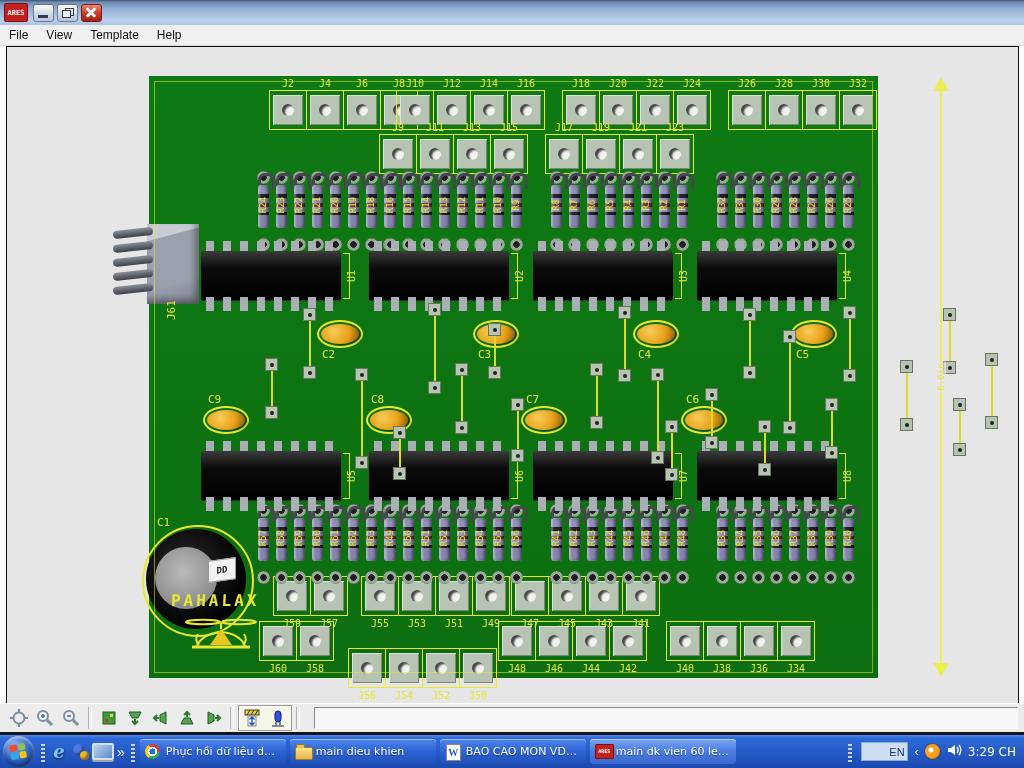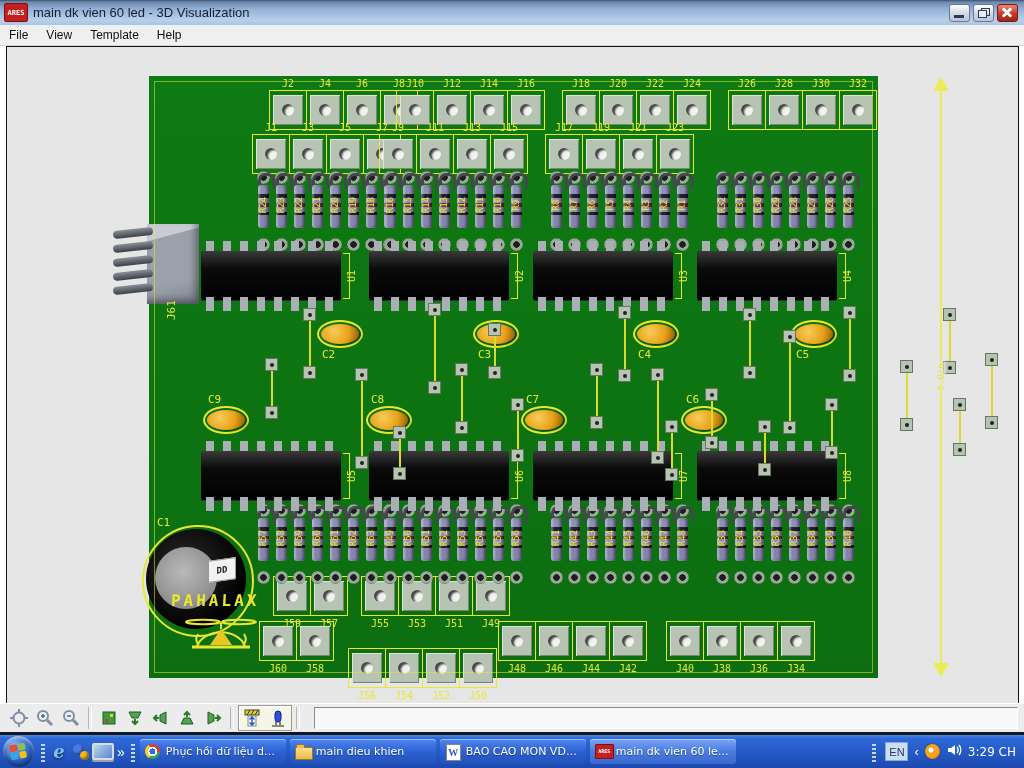--- a/index.html
+++ b/index.html
@@ -165,34 +165,33 @@
       conic-gradient(from -30deg,#e33b2e 0 120deg,#2fa84f 120deg 240deg,#fdd20a 240deg 360deg);}
   .folder{width:16px;height:11px;margin-top:3px;background:linear-gradient(180deg,#ffe08a,#e8b84a);
     border:1px solid #a07818;border-radius:1px;position:relative;}
   .folder::before{content:'';position:absolute;left:0;top:-4px;width:7px;height:3px;background:#e8c055;border:1px solid #a07818;border-bottom:none;border-radius:2px 2px 0 0;}
   .wordico{width:13px;height:15px;background:#fff;border:1px solid #888;margin-left:1px;
     display:flex;align-items:center;justify-content:center;font:bold 10px "Liberation Serif",serif;color:#2a5ccc;}
   .aresico{width:17px;height:13px;background:#c42020;border:1px solid #7a0f0f;border-radius:1px;
     display:flex;align-items:center;justify-content:center;font:bold 5px "DejaVu Sans Mono",monospace;color:#fff;}
   .tray{margin-left:auto;display:flex;align-items:center;gap:6px;padding-right:8px;}
   .enbadge{width:21px;height:17px;background:#cddef2;color:#1a3a6a;border:1px solid #8aaad0;
-    font:11px "Liberation Sans",sans-serif;display:flex;align-items:center;justify-content:center;}
+    font:11px "Liberation Sans",sans-serif;display:flex;align-items:center;justify-content:center;padding-left:24px;}
   .traychev{color:#fff;font-size:13px;}
   .unikey{width:15px;height:15px;border-radius:50%;
     background:radial-gradient(circle at 40% 40%,#fff 0 2px,#f6a21c 3px 55%,#c85a10 90%);box-shadow:0 0 2px rgba(0,0,0,.5);}
   .clock{font-size:12px;color:#fff;font-family:"DejaVu Sans",sans-serif;}
 </style>
 </head>
 <body>
 
 <div class="app">
 
   <div class="titlebar">
     <div class="appicon">ARES</div>
-    <div class="wtitle">main dk vien 60 led - 3D Visualization</div>
     <div class="winbtns">
       <div class="wbtn min"></div>
       <div class="wbtn restore"></div>
       <div class="wbtn close"></div>
     </div>
   </div>
 
   <div class="menubar" id="menubar">
       <div class="menu-item">File</div>
       <div class="menu-item">View</div>
@@ -330,46 +329,20 @@
               <div class="jhole"></div>
             </div>
           </div>
           <div class="jcell">
             <div class="jlabel">J32</div>
             <div class="jpad">
               <div class="jhole"></div>
             </div>
           </div>
         </div>
-        <div class="jgroup" style="left: 103px; top: 58px;">
-          <div class="jcell">
-            <div class="jlabel">J1</div>
-            <div class="jpad">
-              <div class="jhole"></div>
-            </div>
-          </div>
-          <div class="jcell">
-            <div class="jlabel">J3</div>
-            <div class="jpad">
-              <div class="jhole"></div>
-            </div>
-          </div>
-          <div class="jcell">
-            <div class="jlabel">J5</div>
-            <div class="jpad">
-              <div class="jhole"></div>
-            </div>
-          </div>
-          <div class="jcell">
-            <div class="jlabel">J7</div>
-            <div class="jpad">
-              <div class="jhole"></div>
-            </div>
-          </div>
-        </div>
         <div class="jgroup" style="left: 230px; top: 58px;">
           <div class="jcell">
             <div class="jlabel">J9</div>
             <div class="jpad">
               <div class="jhole"></div>
             </div>
           </div>
           <div class="jcell">
             <div class="jlabel">J11</div>
             <div class="jpad">
@@ -443,20 +416,46 @@
             </div>
           </div>
           <div class="jcell">
             <div class="jlabel below">J51</div>
             <div class="jpad">
               <div class="jhole"></div>
             </div>
           </div>
           <div class="jcell">
             <div class="jlabel below">J49</div>
+            <div class="jpad">
+              <div class="jhole"></div>
+            </div>
+          </div>
+        </div>
+        <div class="jgroup" style="left: 362px; top: 500px;">
+          <div class="jcell">
+            <div class="jlabel below">J47</div>
+            <div class="jpad">
+              <div class="jhole"></div>
+            </div>
+          </div>
+          <div class="jcell">
+            <div class="jlabel below">J45</div>
+            <div class="jpad">
+              <div class="jhole"></div>
+            </div>
+          </div>
+          <div class="jcell">
+            <div class="jlabel below">J43</div>
+            <div class="jpad">
+              <div class="jhole"></div>
+            </div>
+          </div>
+          <div class="jcell">
+            <div class="jlabel below">J41</div>
             <div class="jpad">
               <div class="jhole"></div>
             </div>
           </div>
         </div>
         <div class="jgroup" style="left: 110px; top: 545px;">
           <div class="jcell">
             <div class="jlabel below">J60</div>
             <div class="jpad">
               <div class="jhole"></div>

